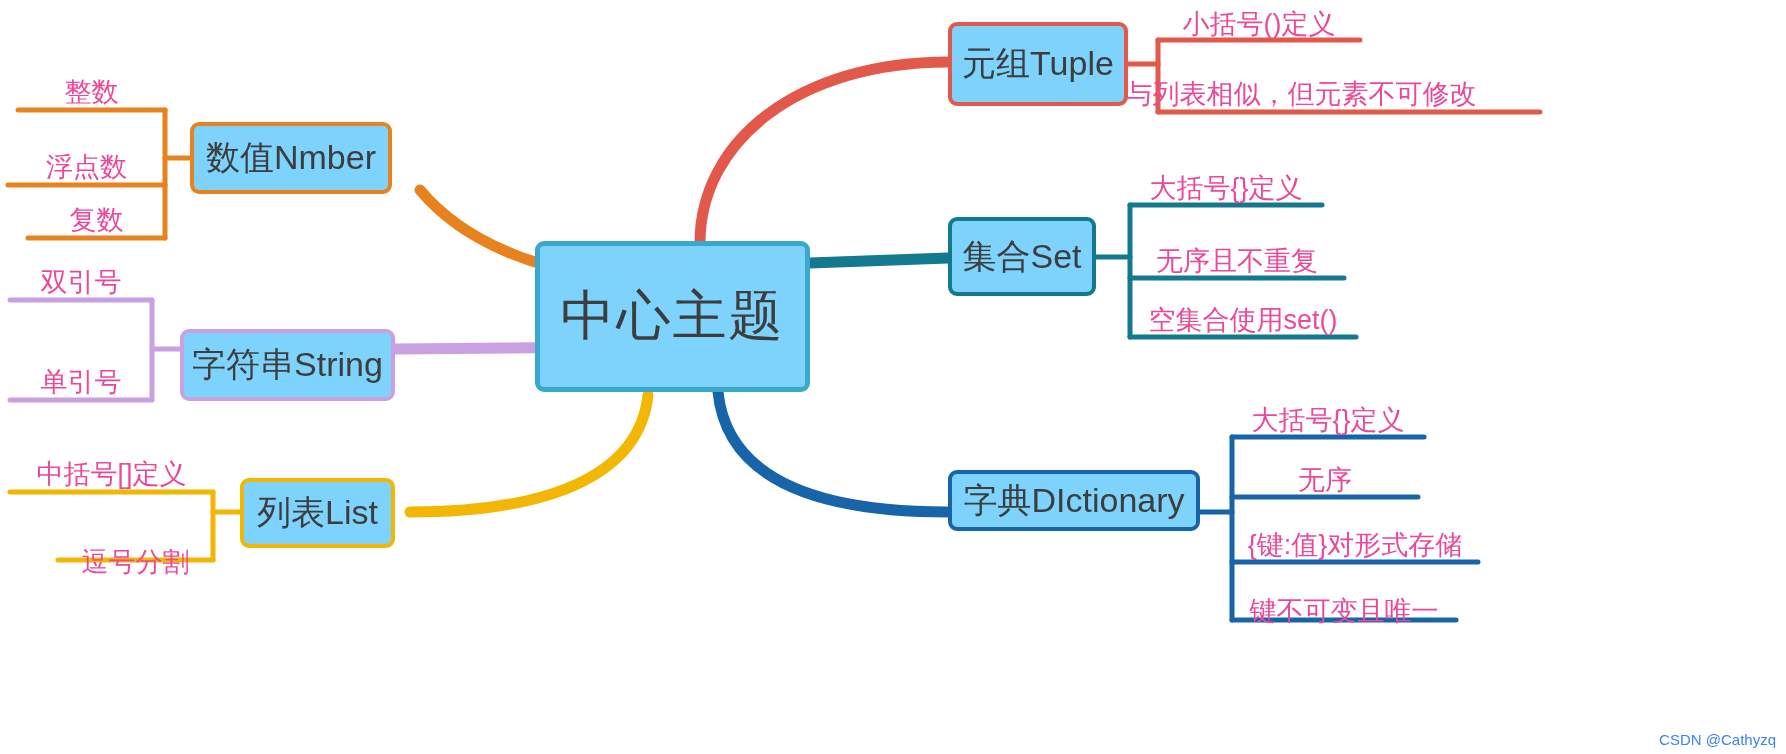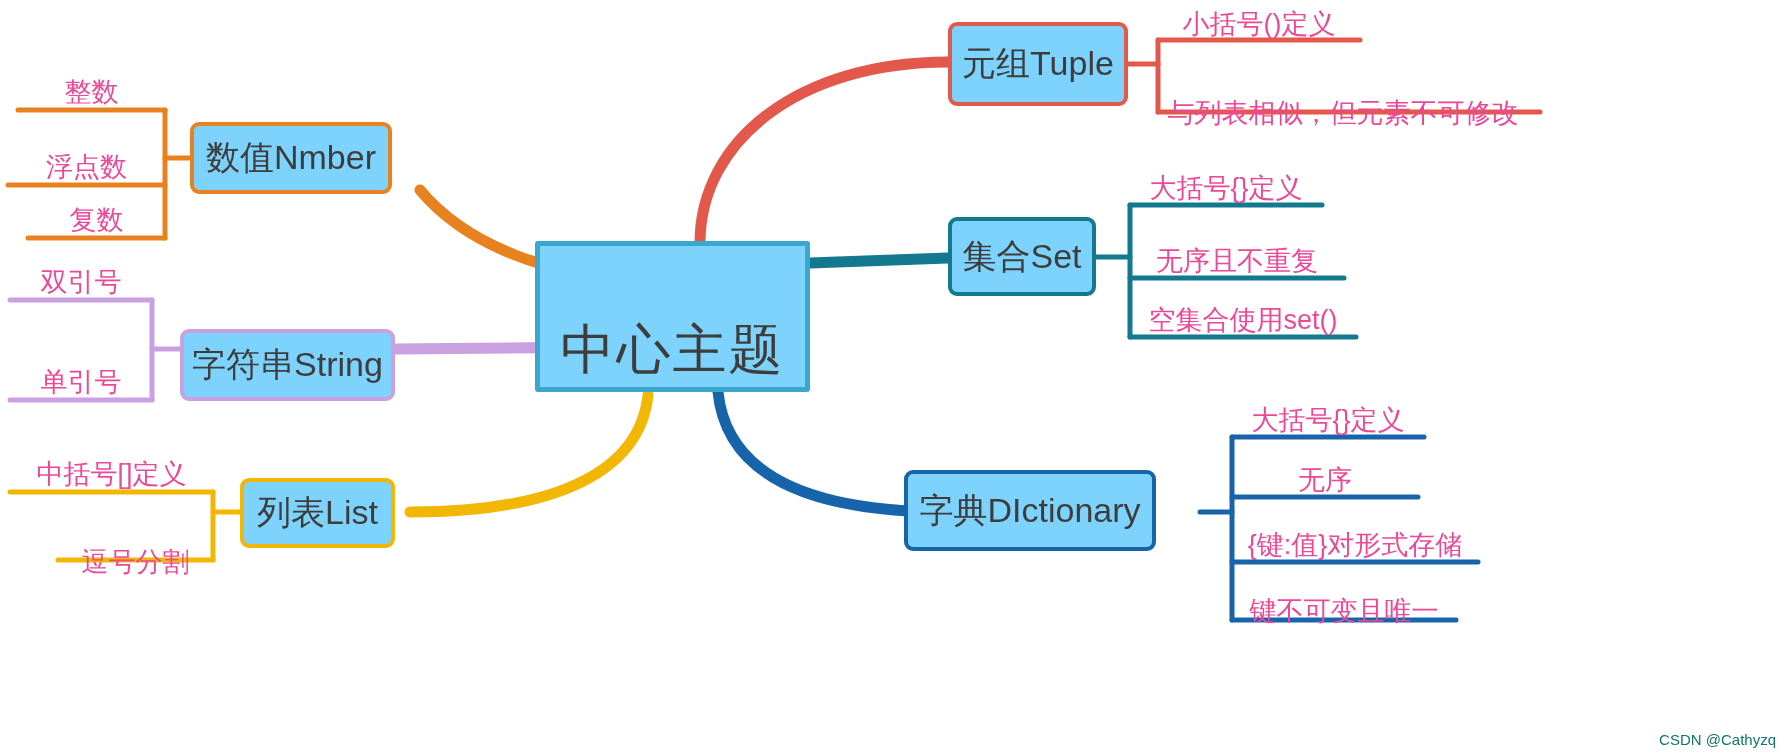--- a/index.html
+++ b/index.html
@@ -6,36 +6,36 @@
   body{width:1786px;height:754px;position:relative;overflow:hidden;
        font-family:"Liberation Sans","DejaVu Sans",sans-serif;}
   #stage{position:absolute;left:0;top:0;width:1786px;height:754px;}
   #wires{position:absolute;left:0;top:0;width:1786px;height:754px;pointer-events:none;}
 
   .node{position:absolute;box-sizing:border-box;background:#7dd3fc;
         display:flex;align-items:center;justify-content:center;
         color:#333333;white-space:nowrap;}
 
   
-  .center-node{border:5px solid #3aa8cc;border-radius:3px;
-     font-size:54px;color:#3d3d3d;letter-spacing:2px;align-items:flex-end;}
+  .center-node{border:5px solid #3aa8cc;border-radius:9px;
+     font-size:54px;color:#3d3d3d;letter-spacing:2px;}
 
   
   .l1{border-width:4px;border-style:solid;border-radius:9px;font-size:34px;color:#3d3d3d;}
   .l1.orange{border-color:#e8821e;}
   .l1.red{border-color:#e2584a;}
   .l1.teal{border-color:#13798e;}
   .l1.blue{border-color:#1864ab;}
   .l1.purple{border-color:#c9a0e0;}
   .l1.amber{border-color:#f2b705;}
 
   
   .l2{font-size:27px;color:#ec4899;background:transparent;justify-content:center;}
 
-  .watermark{position:absolute;right:10px;bottom:6px;font-size:15px;color:#0f766e;}
+  .watermark{position:absolute;right:10px;bottom:6px;font-size:15px;color:#3b82f6;}
 </style>
 </head>
 <body>
 
 <div id="stage">
 
   <svg id="wires" viewBox="0 0 1786 754">
 
     <path d="M610,275 C560,275 470,250 420,190" fill="none" stroke="#e8821e" stroke-width="11" stroke-linecap="round"></path>
 
@@ -117,38 +117,38 @@
   <div class="node l2" style="left:58px;top:546px;width:155px;height:32px;">
     <span>逗号分割</span>
   </div>
 
   <div class="node l1 red" style="left:948px;top:22px;width:180px;height:84px;">
     <span>元组Tuple</span>
   </div>
   <div class="node l2" style="left:1158px;top:8px;width:202px;height:32px;">
     <span>小括号()定义</span>
   </div>
-  <div class="node l2" style="left:1152px;top:78px;width:382px;height:32px;margin-top:19px;">
+  <div class="node l2" style="left:1110px;top:78px;width:382px;height:32px;">
     <span>与列表相似，但元素不可修改</span>
   </div>
 
   <div class="node l1 teal" style="left:948px;top:217px;width:148px;height:79px;">
     <span>集合Set</span>
   </div>
   <div class="node l2" style="left:1130px;top:172px;width:192px;height:32px;">
     <span>大括号{}定义</span>
   </div>
   <div class="node l2" style="left:1130px;top:245px;width:214px;height:32px;">
     <span>无序且不重复</span>
   </div>
   <div class="node l2" style="left:1130px;top:304px;width:226px;height:32px;">
     <span>空集合使用set()</span>
   </div>
 
-  <div class="node l1 blue" style="left:904px;top:470px;width:252px;height:81px;">
+  <div class="node l1 blue" style="left:948px;top:470px;width:252px;height:61px;">
     <span>字典DIctionary</span>
   </div>
   <div class="node l2" style="left:1232px;top:404px;width:192px;height:32px;">
     <span>大括号{}定义</span>
   </div>
   <div class="node l2" style="left:1232px;top:464px;width:186px;height:32px;">
     <span>无序</span>
   </div>
   <div class="node l2" style="left:1232px;top:529px;width:246px;height:32px;">
     <span>{键:值}对形式存储</span>

